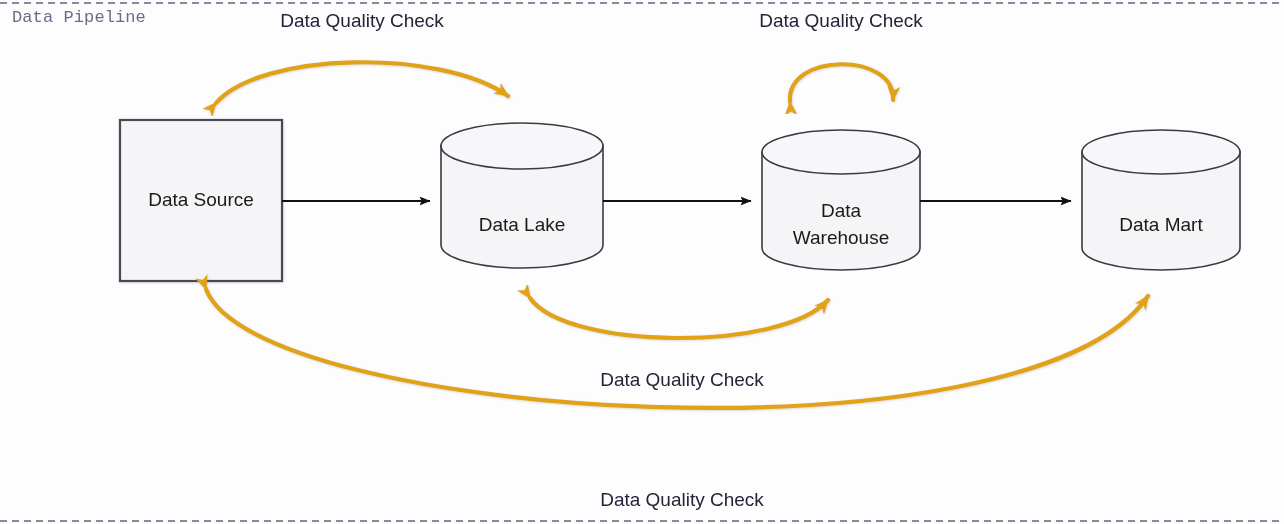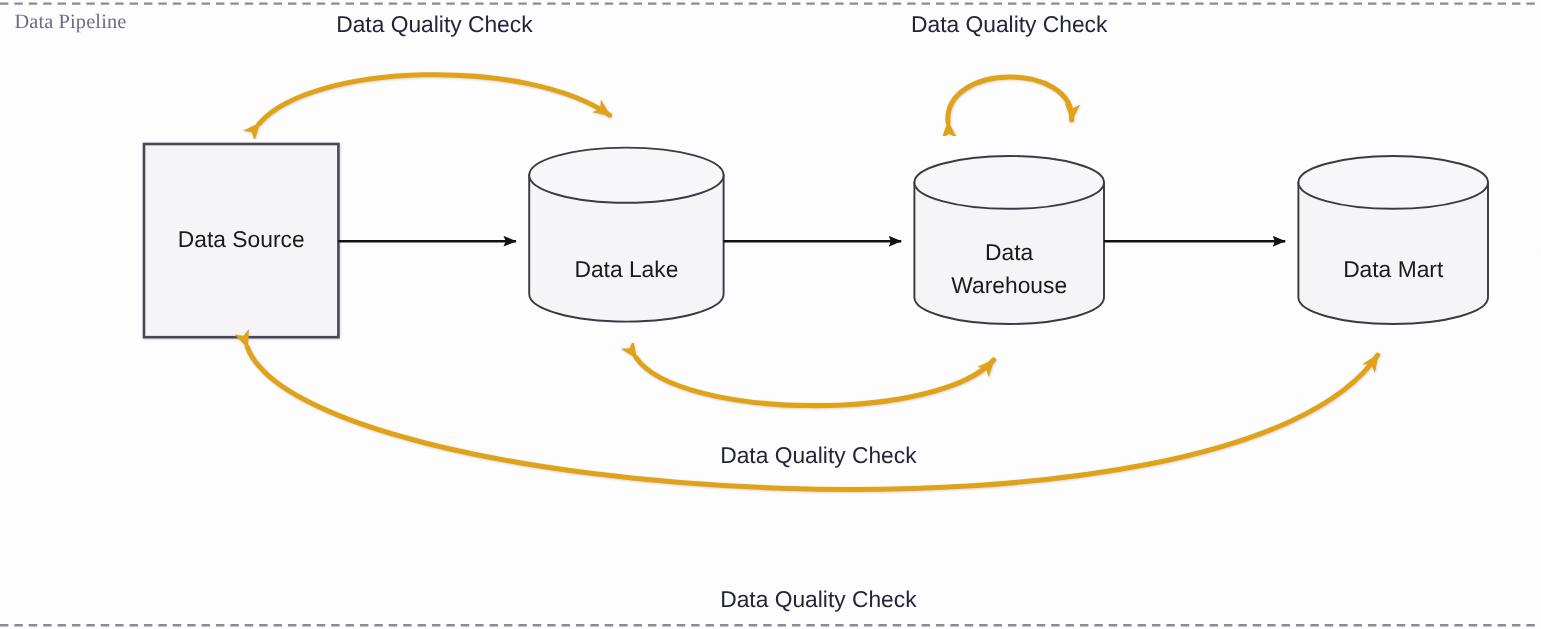--- a/index.html
+++ b/index.html
@@ -22,21 +22,21 @@
     left: 0;
     width: 1284px;
     height: 524px;
   }
   .boundary-label {
     position: absolute;
     left: 12px;
     top: 8px;
     font-size: 17px;
     color: #6b6b86;
-    font-family: Liberation Serif, serif;
+    font-family: Liberation Mono, monospace;
     letter-spacing: 0.1px;
     white-space: nowrap;
   }
   .node-label {
     font-family: "Liberation Sans", "DejaVu Sans", sans-serif;
     font-size: 19px;
     fill: #1a1a1a;
     text-anchor: middle;
     dominant-baseline: middle;
   }

